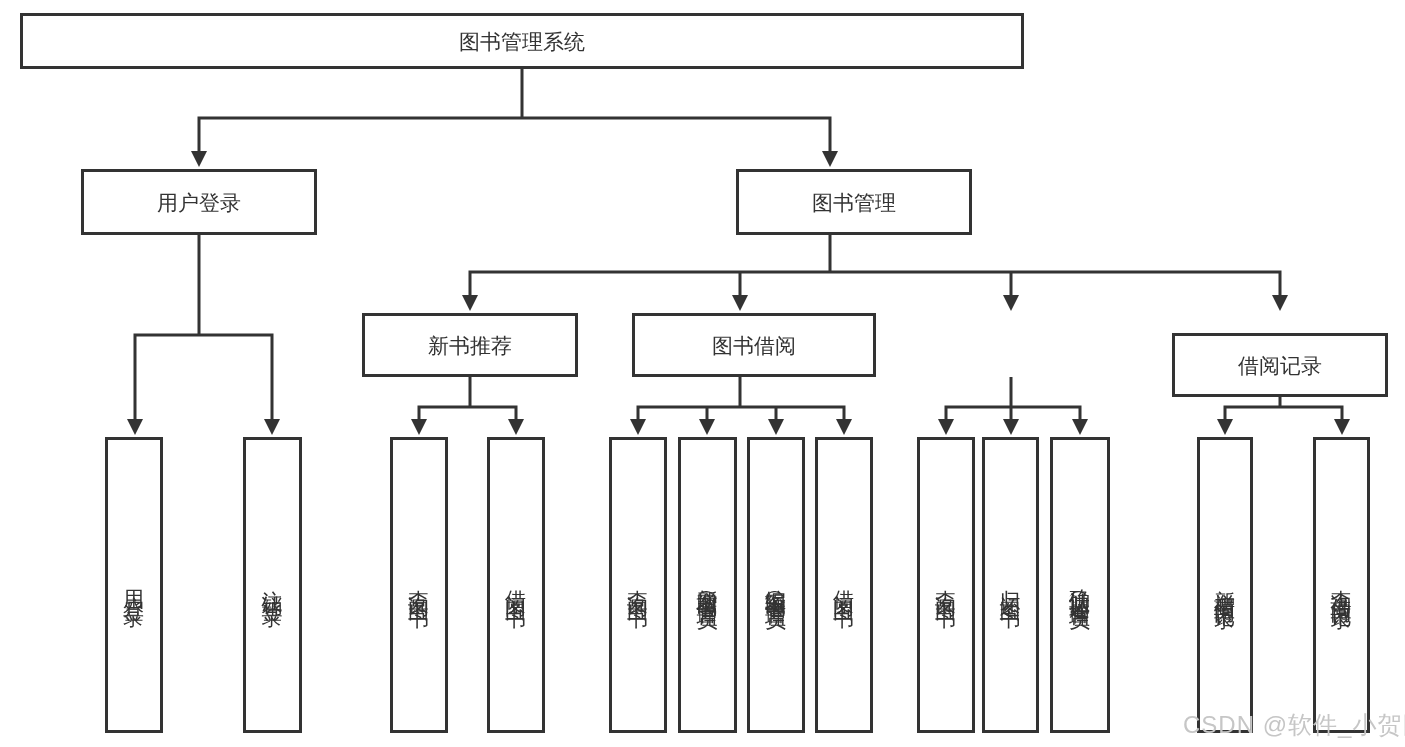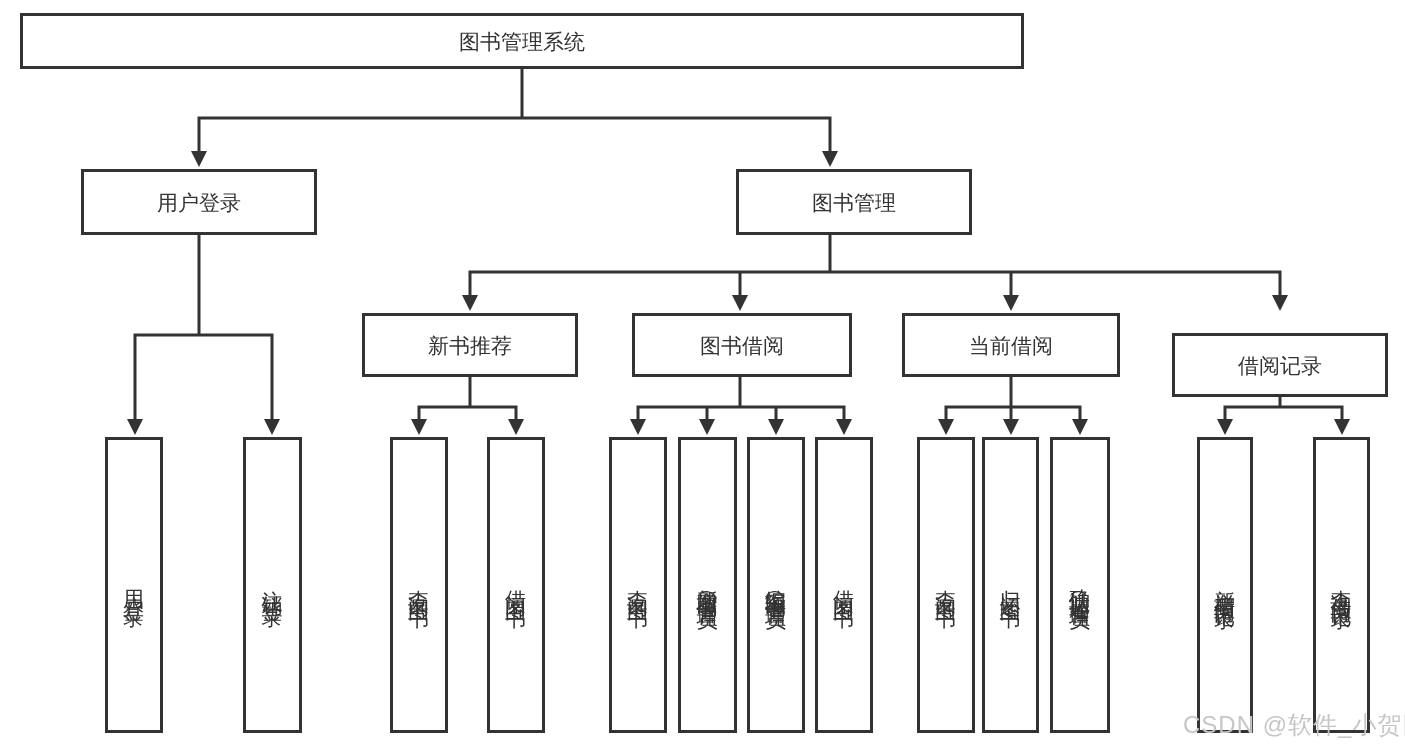--- a/index.html
+++ b/index.html
@@ -104,22 +104,21 @@
       <polygon points="1334,419 1350,419 1342,435"></polygon>
     </g>
   </svg>
 
   <div class="box" style="left:20px; top:13px; width:1004px; height:56px;">图书管理系统</div>
 
   <div class="box" style="left:81px; top:169px; width:236px; height:66px;">用户登录</div>
   <div class="box" style="left:712px; top:169px; width:236px; height:66px;margin-left:24px;">图书管理</div>
 
   <div class="box" style="left:362px; top:313px; width:216px; height:64px;text-align:right;">新书推荐</div>
-  <div class="box" style="left:632px; top:313px; width:220px; height:64px;">图书借阅</div>
-  <div class="box" style="left:902px; top:313px; width:218px; height:64px;">当前借阅</div>
+  <div class="box" style="left:632px; top:313px; width:244px; height:64px;">图书借阅</div>
   <div class="box" style="left:1172px; top:313px; width:216px; height:64px;margin-top:20px;">借阅记录</div>
 
   <div class="box vbox v4" style="left:105px; top:437px; width:58px; height:296px;">用户登录</div>
   <div class="box vbox v4" style="left:243px; top:437px; width:59px; height:296px;">注销登录</div>
 
   <div class="box vbox v4" style="left:390px; top:437px; width:58px; height:296px;">查询图书</div>
   <div class="box vbox v4" style="left:487px; top:437px; width:58px; height:296px;">借阅图书</div>
 
   <div class="box vbox v4" style="left:609px; top:437px; width:58px; height:296px;">查询图书</div>
   <div class="box vbox v9" style="left:678px; top:437px; width:59px; height:296px;">新增图书（管理员）</div>

